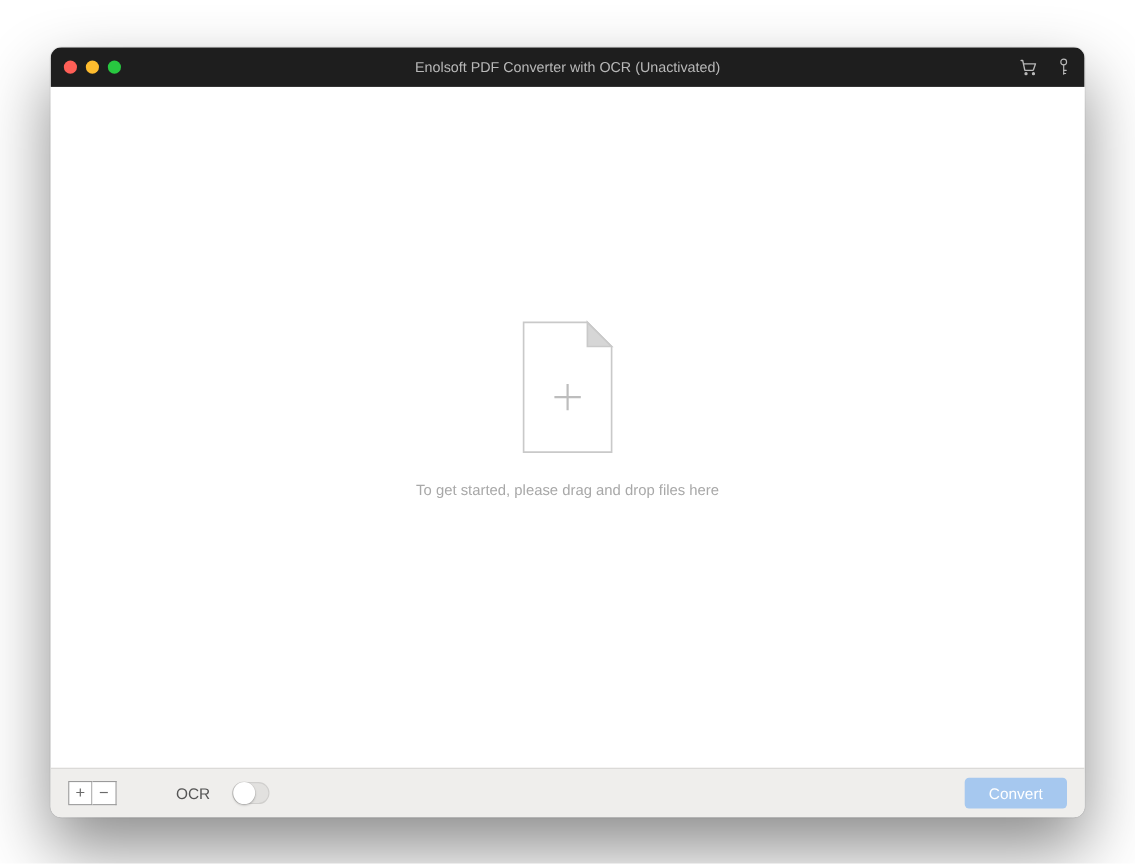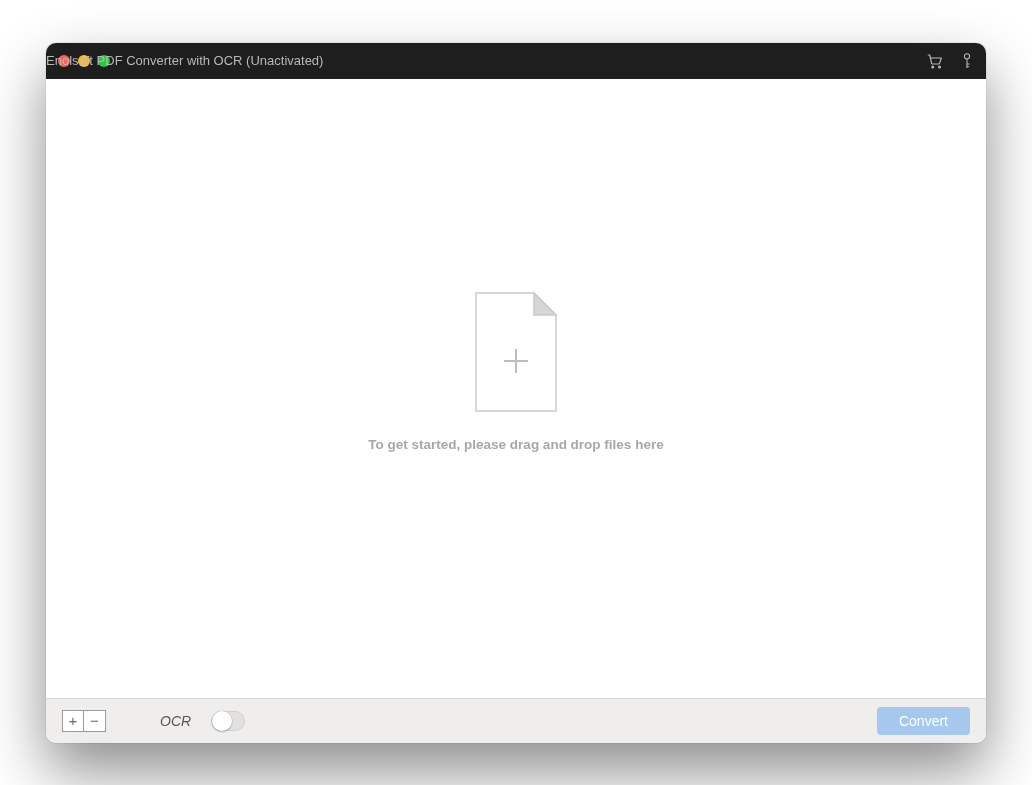--- a/index.html
+++ b/index.html
@@ -38,42 +38,41 @@
   .tl {
     width: 12px; height: 12px; border-radius: 50%;
     display: inline-block;
   }
   .tl.red { background: #ff5f57; }
   .tl.yellow { background: #febc2e; }
   .tl.green { background: #28c840; }
   .title-text {
     position: absolute;
     left: 0; right: 0;
-    text-align: left;
+    text-align: center;
     color: #b8b8b8;
     font-size: 13px;
     pointer-events: none;
   }
   .titlebar-right {
     margin-left: auto;
     display: flex;
     gap: 16px;
     align-items: center;
     color: #b8b8b8;
   }
   .titlebar-right svg { display:block; }
 
   .content {
     flex: 1;
     background: #ffffff;
     display: flex;
     flex-direction: column;
     align-items: center;
     justify-content: center;
-    font-weight: bold;
   }
   .dropzone {
     display: flex;
     flex-direction: column;
     align-items: center;
     gap: 18px;
     margin-top: -30px;
   }
   .empty-text {
     text-align: center;
@@ -106,21 +105,20 @@
     color: #6a6a6a;
     cursor: pointer;
     line-height: 1;
   }
   .sq-btn + .sq-btn { border-left: none; }
   .ocr-label {
     font-size: 14px;
     color: #555555;
     margin-left: 40px;
     margin-right: 6px;
-    font-style: italic;
   }
   .toggle {
     width: 34px;
     height: 20px;
     border-radius: 20px;
     background: #e2e1df;
     position: relative;
     border: 1px solid #d0cfcd;
     cursor: pointer;
   }

